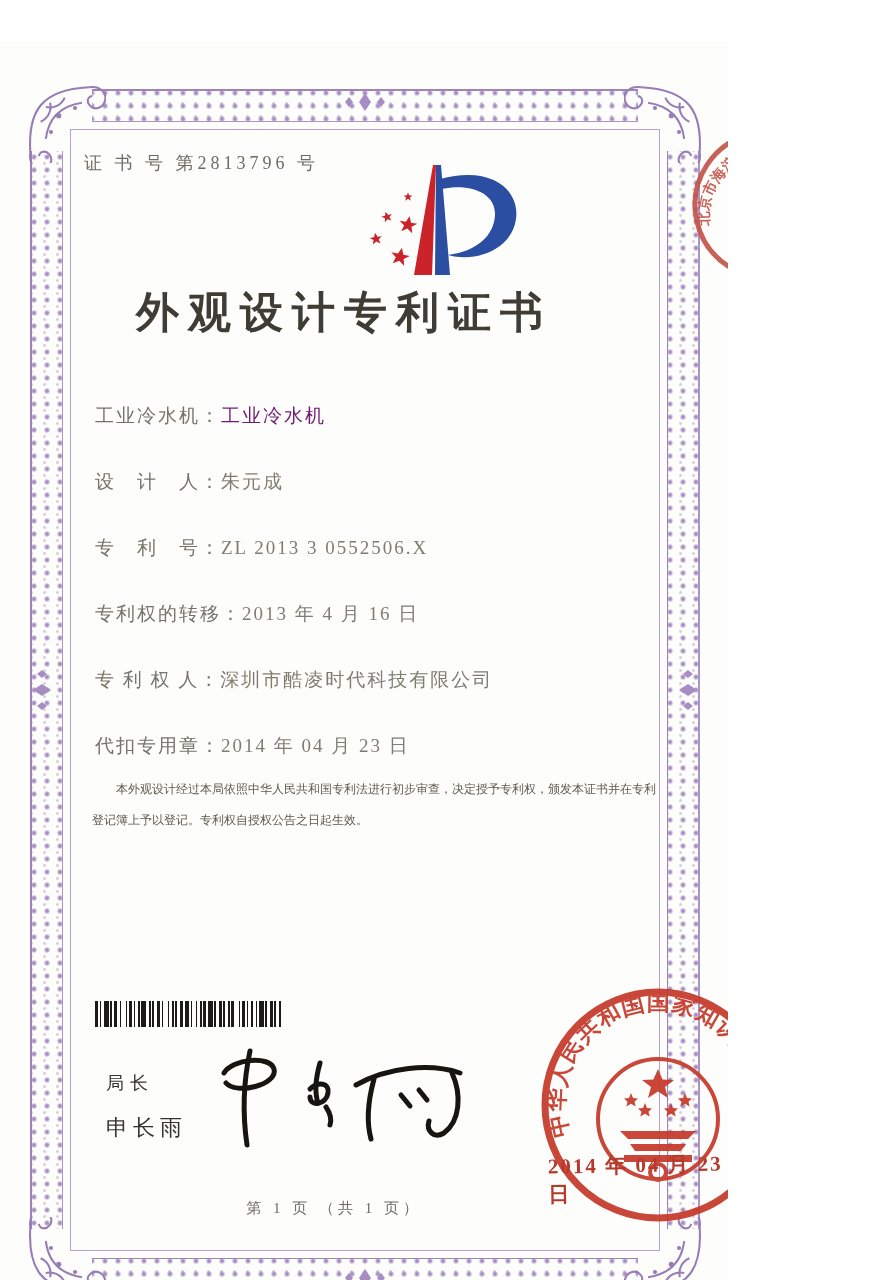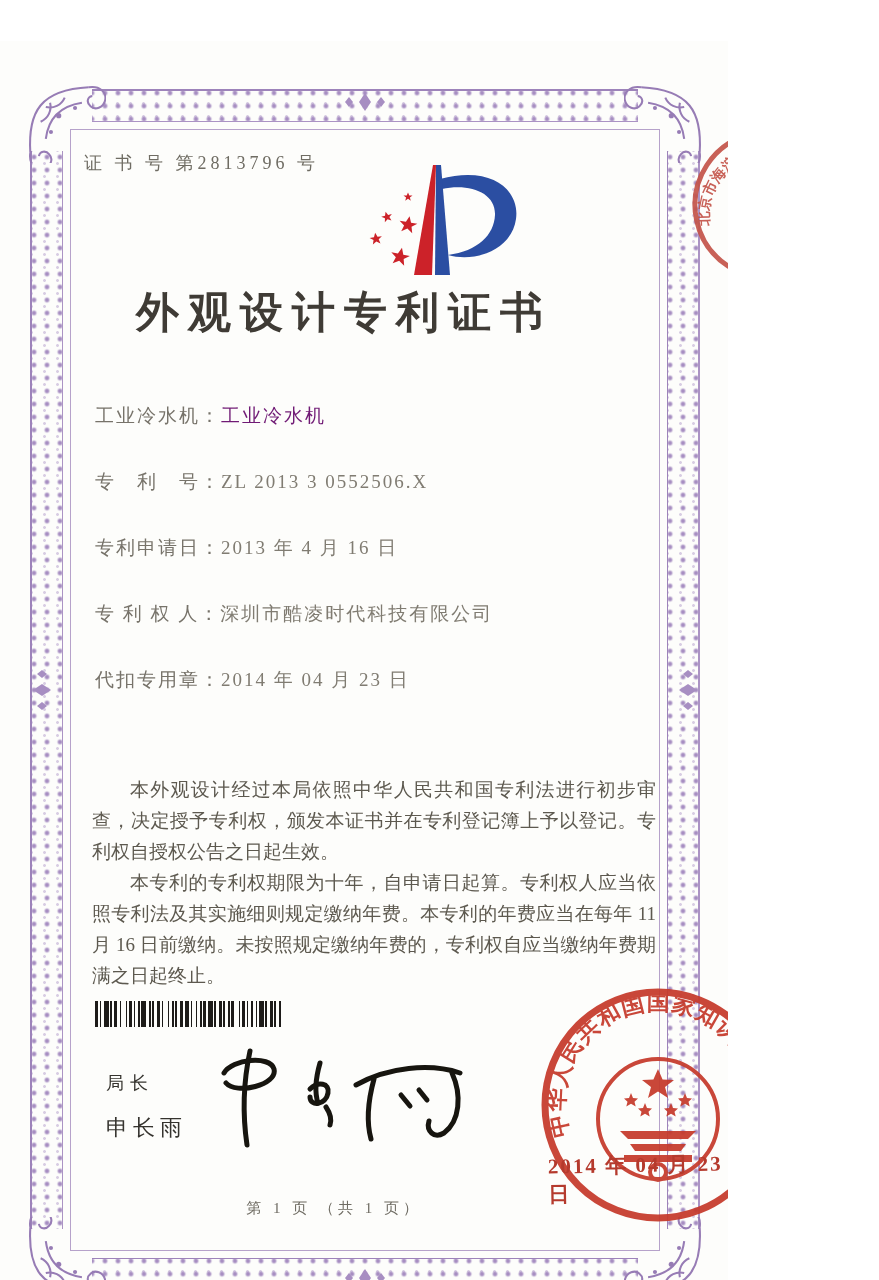--- a/index.html
+++ b/index.html
@@ -40,21 +40,21 @@
          font-size:43px;font-weight:600;letter-spacing:9px;color:#3f3b35;}
 
   
   .fields{position:absolute;left:95px;top:362px;right:80px;}
   .field{height:66px;font-size:19px;letter-spacing:2px;color:#77736a;white-space:nowrap;}
   .field .value{color:#807c72;}
   .field-name .value{color:#701a75;}
 
   
   .body-text{position:absolute;left:92px;right:72px;top:733px;color:#5d594f;
-             font-size:19px;line-height:31px;text-align:justify;}
+             font-size:12px;line-height:31px;text-align:justify;}
   .body-text p{margin:0;text-indent:2em;}
 
   
   .barcode{position:absolute;left:95px;top:960px;width:245px;height:26px;display:flex;align-items:stretch;}
   .barcode .bar{background:#1d1b19;}
   .barcode .gap{background:transparent;}
   .exec-title{position:absolute;left:106px;top:1030px;font-size:18px;letter-spacing:6px;color:#35332e;}
   .exec-name{position:absolute;left:106px;top:1072px;font-size:22px;letter-spacing:5px;color:#35332e;}
   .signature{position:absolute;left:198px;top:996px;width:280px;height:120px;}
   .office-seal{position:absolute;left:534px;top:940px;width:248px;height:248px;opacity:.93;}
@@ -200,29 +200,29 @@
       <textPath href="#taxBottom" startOffset="38">国家知识产权局</textPath>
     </text>
     <text x="86" y="80" text-anchor="middle" font-size="15" letter-spacing="2" fill="#c4544a" font-weight="600">印 花 税</text>
     <text x="86" y="102" text-anchor="middle" font-size="15" letter-spacing="2" fill="#c4544a" font-weight="600">代扣专用章</text>
   </svg>
 
   <div class="title">外观设计专利证书</div>
 
   <div class="fields">
     <div class="field field-name"><span>工业冷水机</span><span>：</span><span class="value">工业冷水机</span></div>
+    <div class="field"><span>设　计　人</span><span>：</span><span class="value">朱元成</span></div>
     <div class="field"><span>专　利　号</span><span>：</span><span class="value">ZL 2013 3 0552506.X</span></div>
-    <div class="field"><span>专利申请日</span><span>：</span><span class="value">2013 年 4 月 16 日</span></div>
+    <div class="field"><span>专利权的转移</span><span>：</span><span class="value">2013 年 4 月 16 日</span></div>
     <div class="field"><span>专 利 权 人</span><span>：</span><span class="value">深圳市酷凌时代科技有限公司</span></div>
     <div class="field"><span>代扣专用章</span><span>：</span><span class="value">2014 年 04 月 23 日</span></div>
   </div>
 
   <div class="body-text">
     <p>本外观设计经过本局依照中华人民共和国专利法进行初步审查，决定授予专利权，颁发本证书并在专利登记簿上予以登记。专利权自授权公告之日起生效。</p>
-    <p>本专利的专利权期限为十年，自申请日起算。专利权人应当依照专利法及其实施细则规定缴纳年费。本专利的年费应当在每年 11 月 16 日前缴纳。未按照规定缴纳年费的，专利权自应当缴纳年费期满之日起终止。</p>
   </div>
 
   <div class="barcode" id="barcode">
       <div class="bar" style="width: 3.1px;"></div>
       <div class="gap" style="width: 1.55px;"></div>
       <div class="bar" style="width: 1.55px;"></div>
       <div class="gap" style="width: 3.1px;"></div>
       <div class="bar" style="width: 4.65px;"></div>
       <div class="gap" style="width: 1.55px;"></div>
       <div class="bar" style="width: 1.55px;"></div>

